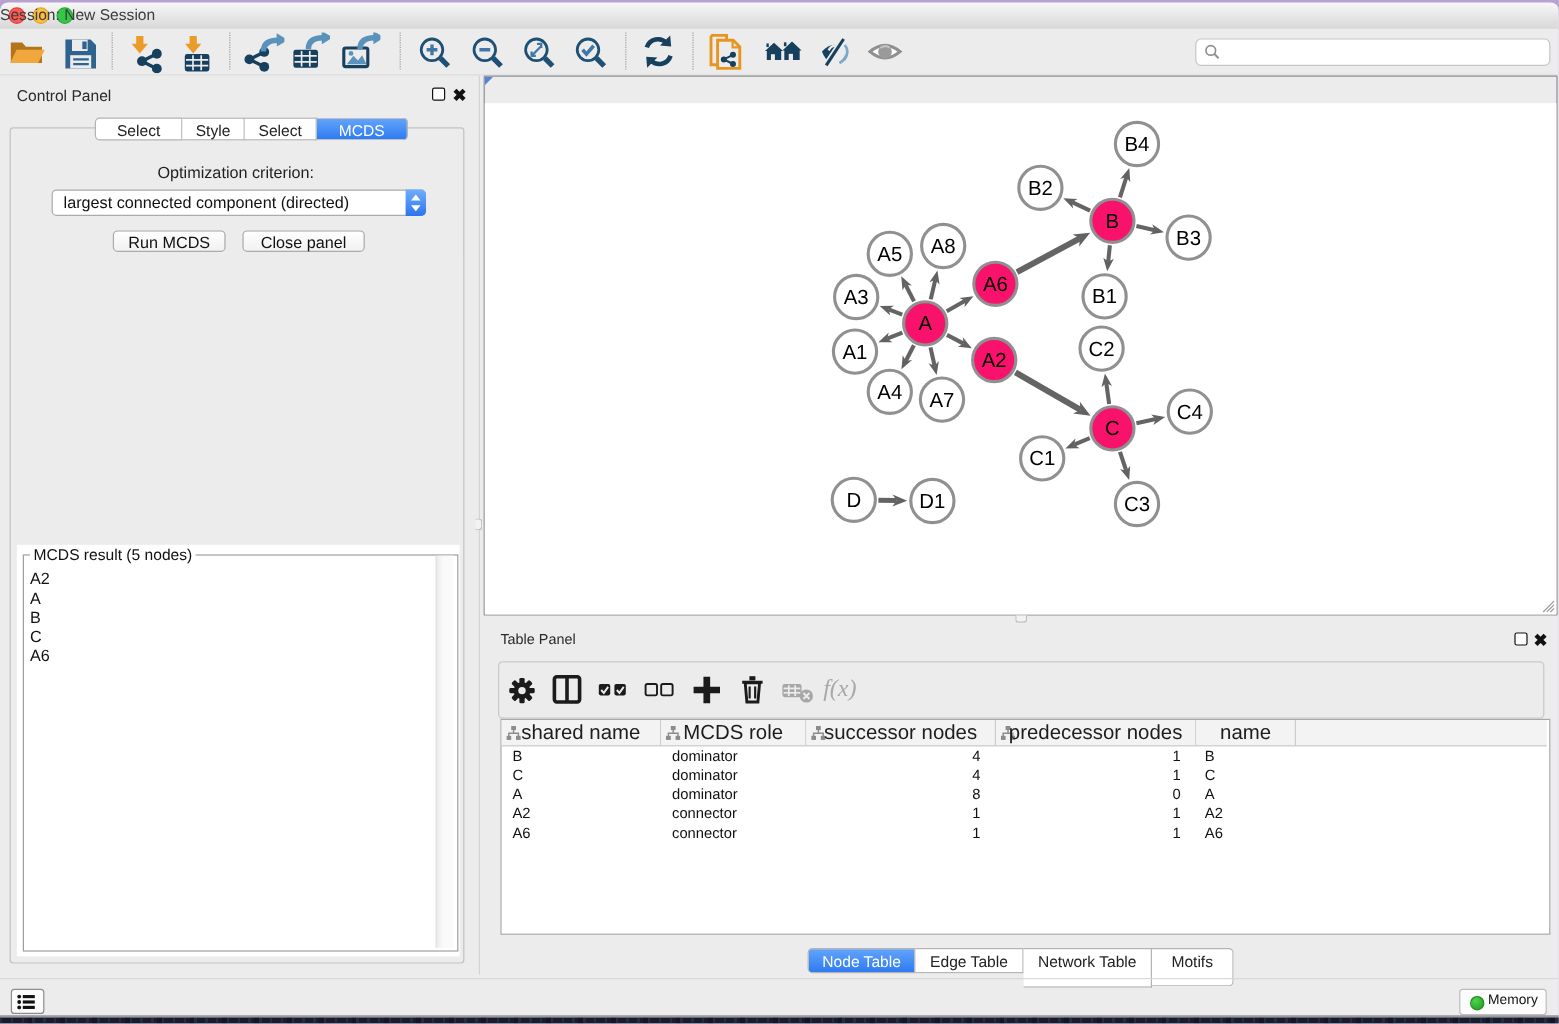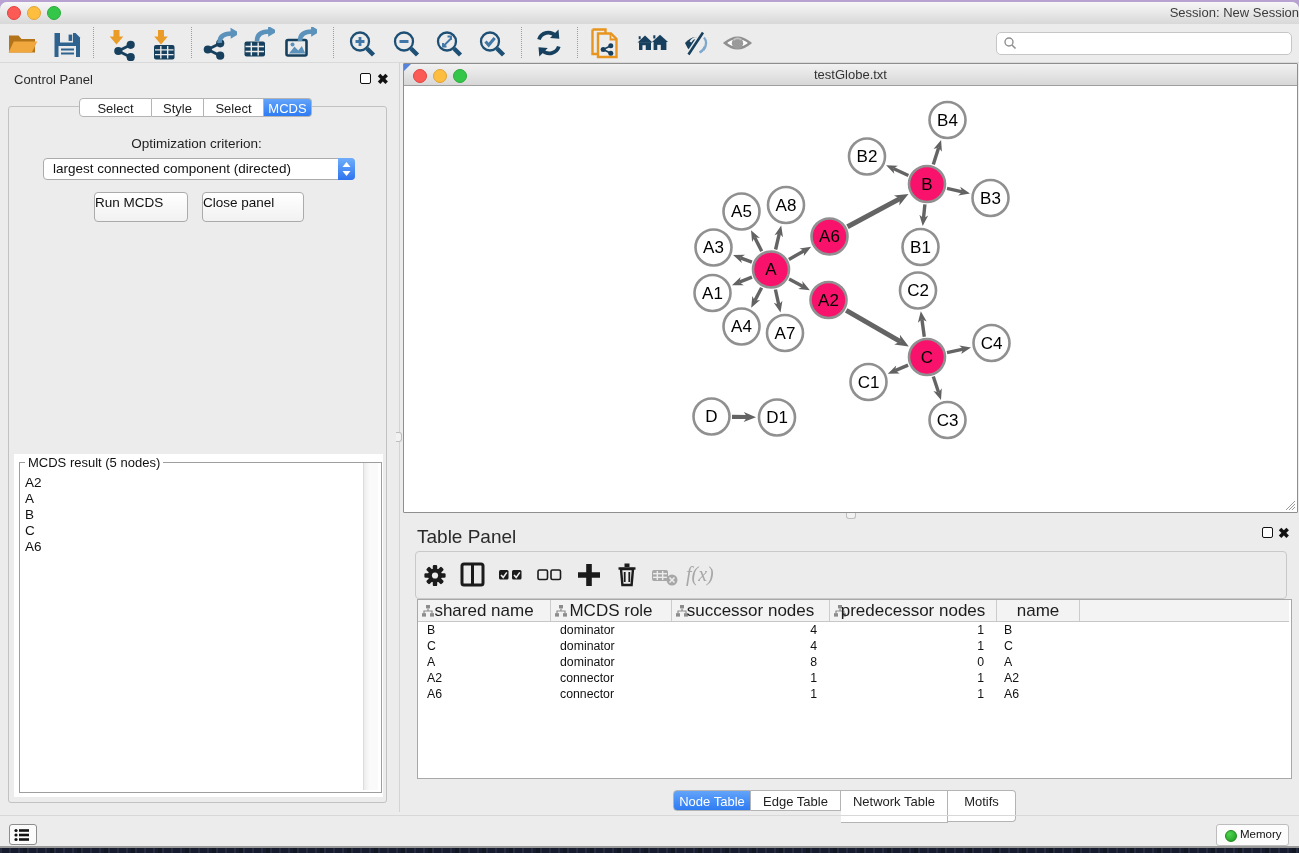--- a/index.html
+++ b/index.html
@@ -12,21 +12,21 @@
  background:repeating-linear-gradient(90deg,rgba(90,100,130,0.22) 0 2px,transparent 2px 9px),
  repeating-linear-gradient(90deg,transparent 0 23px,rgba(0,0,0,0.22) 23px 27px)}
 #navyline{position:absolute;left:0;top:846px;width:1299px;height:2px;background:#9a9a9a}
 
 #titlebar{position:absolute;left:0;top:0;width:1299px;height:22px;
  background:linear-gradient(#f7f7f7,#d8d8d8);border-bottom:1px solid #ababab;border-radius:7px 7px 0 0}
 .tl{position:absolute;top:4px;width:12px;height:12px;border-radius:50%}
 .tl.red{left:7px;background:#fc5a55;border:0.5px solid #e1443f}
 .tl.yel{left:27px;background:#fdbd3e;border:0.5px solid #e0a535}
 .tl.grn{left:47px;background:#34c648;border:0.5px solid #2cab3c}
-#title{position:absolute;left:0;top:0;width:100%;text-align:right;line-height:22px;
+#title{position:absolute;left:0;top:0;width:100%;text-align:left;line-height:22px;
  font-size:13px;color:#3c3c3c}
 
 #toolbar{position:absolute;left:0;top:22px;width:1299px;height:38px;background:#ececec;border-bottom:1px solid #d9d9d9}
 .tsep{position:absolute;top:3px;height:31px;width:0;border-left:1px dotted #9e9e9e}
 #search{position:absolute;left:996px;top:8px;width:294px;height:21px;background:#fff;
  border:1px solid #c6c6c6;border-radius:5px}
 
 #main{position:absolute;left:0;top:61px;width:1299px;height:785px;background:#ececec}
 #vdiv{position:absolute;left:399px;top:0px;width:1px;height:749px;background:#d4d4d4}
 
@@ -40,38 +40,38 @@
  text-align:center;box-sizing:border-box}
 .tab.first{border-left:1px solid #b4b4b4;border-radius:4px 0 0 4px}
 .tab.last{border-radius:0 4px 4px 0}
 .tab.sel{background:linear-gradient(#62a4fa,#2e7bf3);color:#fff}
 #optlabel{position:absolute;left:8px;top:73px;width:377px;text-align:center;font-size:13.5px;color:#1f1f1f}
 #dropdown{position:absolute;left:43px;top:95px;width:312px;height:22px;background:#fff;
  border:1px solid #ababab;border-radius:4px;box-sizing:border-box}
 #ddtext{position:absolute;left:9px;top:0;line-height:20px;font-size:13.5px;color:#111}
 #ddspin{position:absolute;right:-1px;top:-1px;width:17px;height:22px;border-radius:0 4px 4px 0;
  background:linear-gradient(#6faefc,#2d74ef)}
-.btn{position:absolute;height:30px;background:linear-gradient(#ffffff,#f1f1f1);border:1px solid #ababab;
- border-radius:4px;font-size:13.5px;color:#111;line-height:20px;box-sizing:border-box}
+.btn{position:absolute;height:18px;background:linear-gradient(#ffffff,#f1f1f1);border:1px solid #ababab;
+ border-radius:4px;font-size:13.5px;color:#111;text-align:center;line-height:20px;box-sizing:border-box}
 
 #mcdswhite{position:absolute;left:14px;top:391px;width:369px;height:343px;background:#fff}
 #mcdsrect{position:absolute;left:19px;top:399px;width:361px;height:329px;border:1px solid #9e9e9e}
 #mcdslegend{position:absolute;left:25px;top:392px;background:#fff;padding:0 3px;font-size:13px;color:#111}
 #mcdsitems{position:absolute;left:25px;top:412px;font-size:13.5px;color:#111;line-height:16px}
 #mcdstrack{position:absolute;left:363px;top:400px;width:14px;height:327px;
  background:linear-gradient(90deg,#ececec,#fafafa 40%,#fafafa);border-left:1px solid #dcdcdc}
 
 #netwin{position:absolute;left:403px;top:0px;width:895px;height:450px;border:1px solid #8f8f8f;
  box-sizing:border-box;border-radius:1px}
 #nwtitle{position:absolute;left:0;top:0;width:100%;height:21px;background:linear-gradient(#f2f2f2,#d7d7d7);
  border-bottom:1px solid #9f9f9f}
 #nwtitle .t{position:absolute;width:100%;text-align:center;line-height:21px;font-size:13px;color:#333}
 #nwcanvas{position:absolute;left:0;top:22px;width:893px;height:426px;background:#fff}
 
-#tph{position:absolute;left:417px;top:463px;font-size:19px;color:#2a2a2a}
+#tph{position:absolute;left:417px;top:463px;font-size:12px;color:#2a2a2a}
 #tptoolbar{position:absolute;left:415px;top:488px;width:870px;height:46px;border:1px solid #c9c9c9;border-radius:4px}
 #tptable{position:absolute;left:417px;top:536px;width:873px;height:178px;background:#fff;border:1px solid #a8a8a8}
 .th{position:absolute;top:0;height:21px;background:#f3f3f3;border-right:1px solid #cccccc;box-sizing:border-box}
 .th .lbl{position:absolute;left:0;width:100%;text-align:center;line-height:21px;font-size:17px;color:#1d1d1d}
 #thline{position:absolute;left:0;top:21px;width:871px;height:1px;background:#c7c7c7}
 .tr{position:absolute;height:16px;font-size:12.3px;color:#111;line-height:16px}
 
 #listbtn{position:absolute;left:9px;top:761px;width:26px;height:19px;border:1.5px solid #8d8d8d;border-radius:3px;background:#fbfbfb}
 #membtn{position:absolute;left:1216px;top:761px;width:71px;height:20px;background:#fcfcfc;
  border:1px solid #bdbdbd;border-radius:3px}
@@ -216,44 +216,38 @@
  <div id="main">
   <div id="vdiv"></div>
   <div id="cph">Control Panel</div>
 <div class="floatbox" style="left:360px;top:10px"></div>
 <div class="closex" style="left:377px;top:11px;font-size:14px">✖</div>
 <div id="cpborder"></div>
 <div class="tabs" style="left:79px;top:35px">
         <div class="tab first" style="width:73px">Select</div>
         <div class="tab " style="width:52px">Style</div>
         <div class="tab " style="width:60px">Select</div>
-        <div class="tab last sel" style="width:48px">MCDS</div>
+        <div class="tab last sel" style="width:76px">MCDS</div>
       </div>
 <div id="dropdown">
         <div id="ddtext">largest connected component (directed)</div>
         <div id="ddspin"><svg width="17" height="22" viewBox="0 0 17 22">
             <path d="M8.5 4 l4 5 h-8 z" fill="#fff"></path>
             <path d="M8.5 18 l4 -5 h-8 z" fill="#fff"></path>
           </svg></div>
       </div>
 <div id="optlabel">Optimization criterion:</div>
 <div class="btn" style="left:94px;top:129px;width:94px">Run MCDS</div>
 <div class="btn" style="left:202px;top:129px;width:102px">Close panel</div>
 <div id="mcdswhite"></div>
 <div id="mcdsrect"></div>
 <div id="mcdstrack"></div>
 <div id="mcdslegend">MCDS result (5 nodes)</div>
 <div id="mcdsitems">A2<br>A<br>B<br>C<br>A6</div>
   <div id="netwin">
-<div id="nwtitle">
-          <span class="tl red" style="left:9px;top:5px"></span>
-          <span class="tl yel" style="left:29px;top:5px"></span>
-          <span class="tl grn" style="left:49px;top:5px"></span>
-          <div class="t">testGlobe.txt</div>
-        </div>
 <div id="nwcanvas"></div>
 <svg class="abs" style="right:1px;bottom:1px" width="13" height="13" viewBox="0 0 13 13">
           <line x1="3" y1="12" x2="12" y2="3" stroke="#9a9a9a" stroke-width="1"></line>
           <line x1="6" y1="12" x2="12" y2="6" stroke="#9a9a9a" stroke-width="1"></line>
           <line x1="9" y1="12" x2="12" y2="9" stroke="#9a9a9a" stroke-width="1"></line>
         </svg>
 <svg class="abs" style="left:0;top:0" width="8" height="8" viewBox="0 0 8 8">
           <path d="M0 0 h7 l-7 7 z" fill="#3b71d8" opacity="0.85"></path>
         </svg>
 </div>
@@ -457,21 +451,21 @@
 <div class="tr" style="left:254px;top:70px;width:145px;text-align:right">1</div>
 <div class="tr" style="left:412px;top:70px;width:154px;text-align:right">1</div>
 <div class="tr" style="left:586px;top:70px">A2</div>
 <div class="tr" style="left:9px;top:86px">A6</div>
 <div class="tr" style="left:142px;top:86px">connector</div>
 <div class="tr" style="left:254px;top:86px;width:145px;text-align:right">1</div>
 <div class="tr" style="left:412px;top:86px;width:154px;text-align:right">1</div>
 <div class="tr" style="left:586px;top:86px">A6</div>
 </div>
 <div class="tabs" style="left:673px;top:727px">
-        <div class="tab first sel" style="width:78px;height:21px;line-height:21px">Node Table</div>
+        <div class="tab first sel" style="width:90px;height:21px;line-height:21px">Node Table</div>
         <div class="tab " style="width:90px;height:21px;line-height:21px">Edge Table</div>
         <div class="tab " style="width:107px;height:33px;line-height:21px">Network Table</div>
         <div class="tab last" style="width:68px;height:32px;line-height:21px">Motifs</div>
       </div>
   <div class="abs" style="left:0;top:752px;width:1299px;height:1px;background:#d8d8d8"></div>
 <div id="listbtn"><svg width="24" height="20" viewBox="0 0 24 20">
           <circle cx="6" cy="5.5" r="1.6" fill="#111"></circle>
           <circle cx="6" cy="10" r="1.6" fill="#111"></circle>
           <circle cx="6" cy="14.5" r="1.6" fill="#111"></circle>
           <rect x="9" y="4.2" width="10" height="2.6" fill="#111"></rect>

